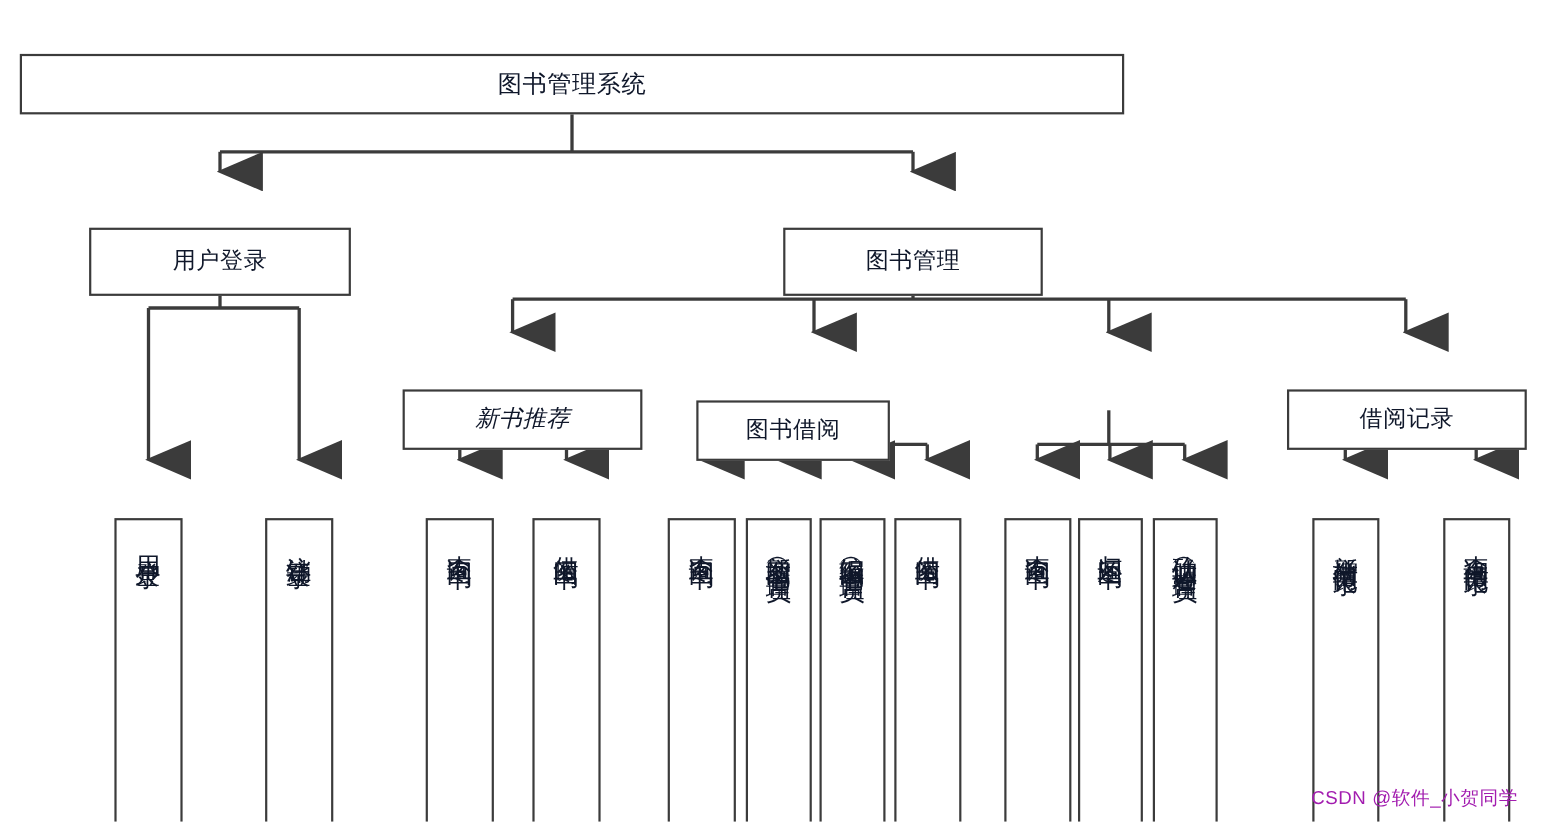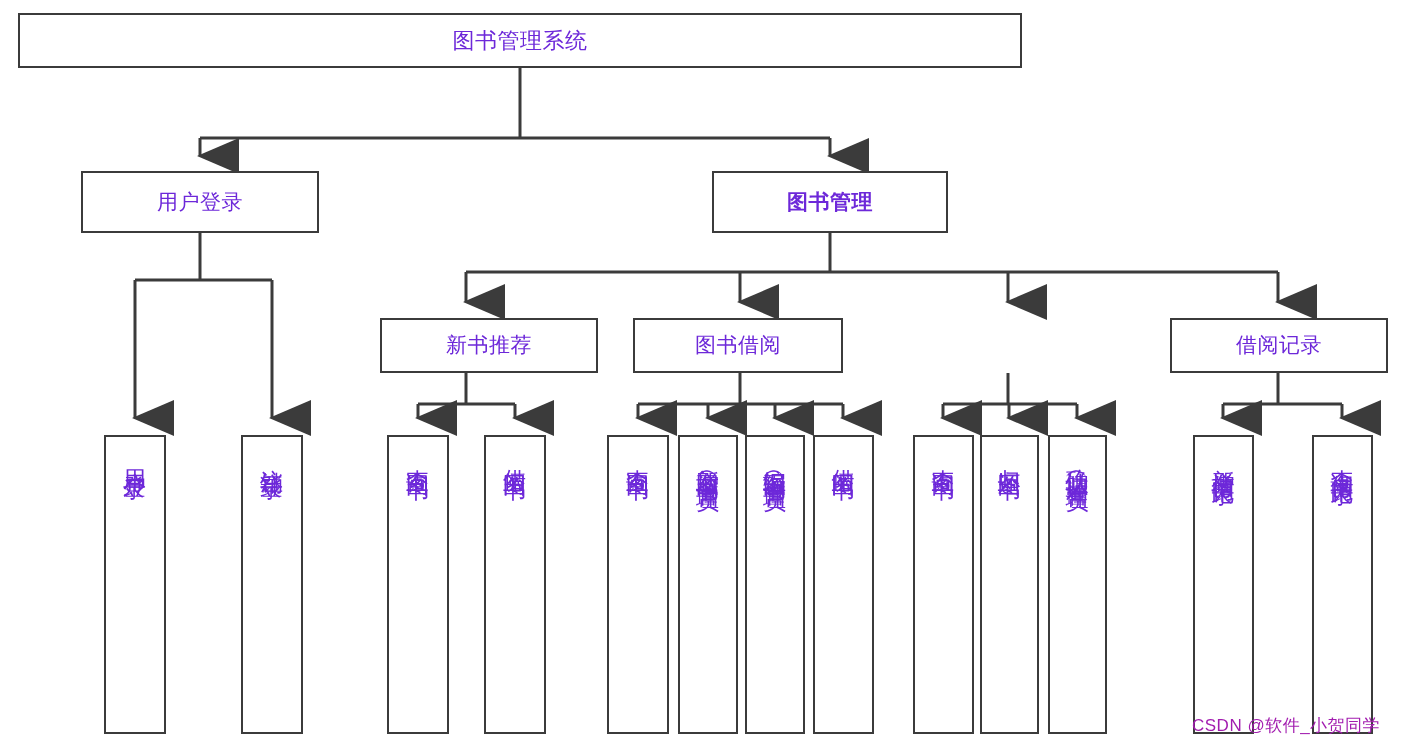--- a/index.html
+++ b/index.html
@@ -26,21 +26,22 @@
     pointer-events: none;
   }
   .node {
     position: absolute;
     box-sizing: border-box;
     border: 2px solid #3b3b3b;
     background: #ffffff;
     display: flex;
     align-items: center;
     justify-content: center;
-    color: #6d28d9;
+    color: #0f172a;
+    margin-top: 36px;
   }
   .node-label {
     display: block;
     text-align: center;
     line-height: 1.16;
   }
   
   .node.horiz .node-label {
     font-size: 21px;
     letter-spacing: 0.5px;
@@ -127,28 +128,28 @@
     </g>
   </svg>
 
   <div class="node horiz root" style="left:18px; top:13px; width:1004px; height:55px;">
     <span class="node-label">图书管理系统</span>
   </div>
 
   <div class="node horiz" style="left:81px; top:171px; width:238px; height:62px;">
     <span class="node-label">用户登录</span>
   </div>
-  <div class="node horiz" style="left:712px; top:171px; width:236px; height:62px;font-weight:bold;">
+  <div class="node horiz" style="left:712px; top:171px; width:236px; height:62px;">
     <span class="node-label">图书管理</span>
   </div>
 
-  <div class="node horiz" style="left:380px; top:318px; width:218px; height:55px;">
+  <div class="node horiz" style="left:366px; top:318px; width:218px; height:55px;font-style:italic;">
     <span class="node-label">新书推荐</span>
   </div>
-  <div class="node horiz" style="left:633px; top:318px; width:210px; height:55px;">
+  <div class="node horiz" style="left:633px; top:328px; width:176px; height:55px;">
     <span class="node-label">图书借阅</span>
   </div>
   <div class="node horiz" style="left:1170px; top:318px; width:218px; height:55px;">
     <span class="node-label">借阅记录</span>
   </div>
 
   <div class="node vert" style="left:104px; top:435px; width:62px; height:299px;">
     <span class="node-label">用户登录</span>
   </div>
   <div class="node vert" style="left:241px; top:435px; width:62px; height:299px;">

